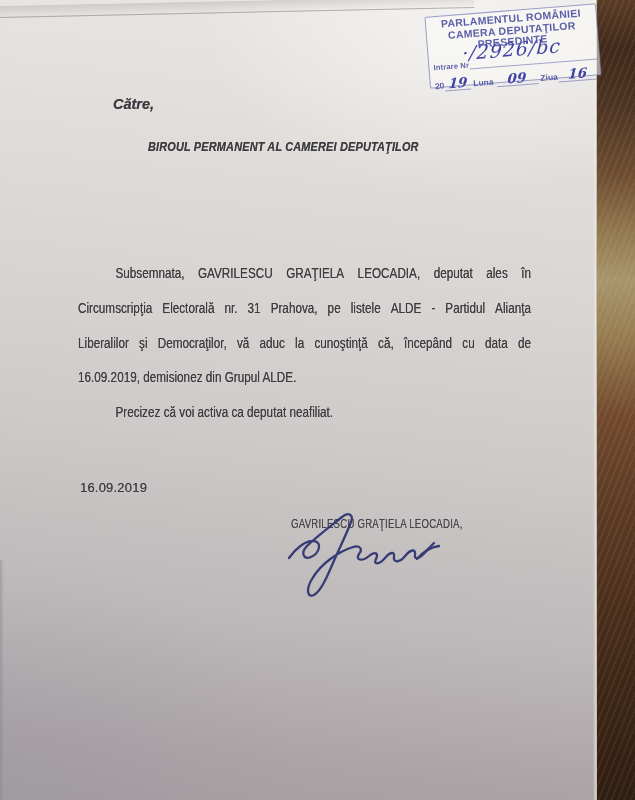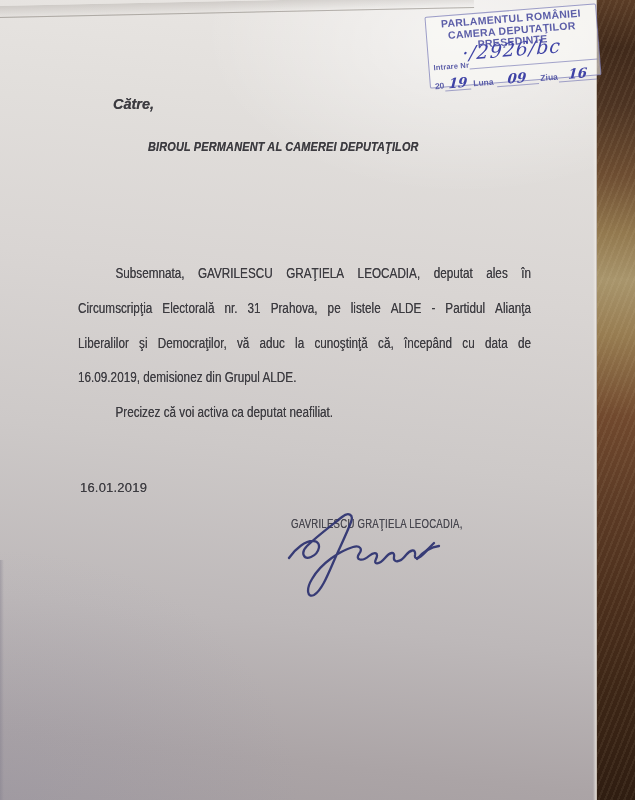--- a/index.html
+++ b/index.html
@@ -136,21 +136,21 @@
         <span>că,</span>
         <span>începând</span>
         <span>cu</span>
         <span>data</span>
         <span>de</span>
       </div>
     <div class="bline">16.09.2019, demisionez din Grupul ALDE.</div>
     <div class="bline indent">Precizez că voi activa ca deputat neafiliat.</div>
   </div>
 
-  <div class="date-line typed">16.01.2019</div>
+  <div class="date-line typed">16.09.2019</div>
   <div class="signatory">GAVRILESCU GRAŢIELA LEOCADIA,</div>
 
   <svg class="autograph" viewBox="0 0 165 95">
     <g fill="none" stroke="#2c3170" stroke-width="2.3" stroke-linecap="round" stroke-linejoin="round" opacity=".92">
       <path d="M8,52 C14,43 25,34 33,35 C41,36 39,47 30,51 C23,54 19,47 26,40 C35,31 51,19 61,11 C67,6 73,8 70,16 C66,27 58,43 52,57 C46,71 40,85 33,89 C26,92 25,83 31,73 C40,57 59,45 72,41 C79,39 82,43 78,48 C74,54 81,56 88,50 C94,45 98,47 95,53 C92,59 98,59 104,52 C109,46 114,45 113,51 C112,57 119,57 125,49 C129,44 135,42 134,49 C133,55 140,52 147,43 L153,37"></path>
       <path d="M136,53 C142,46 150,41 158,40"></path>
     </g>
   </svg>
 
 </div>

